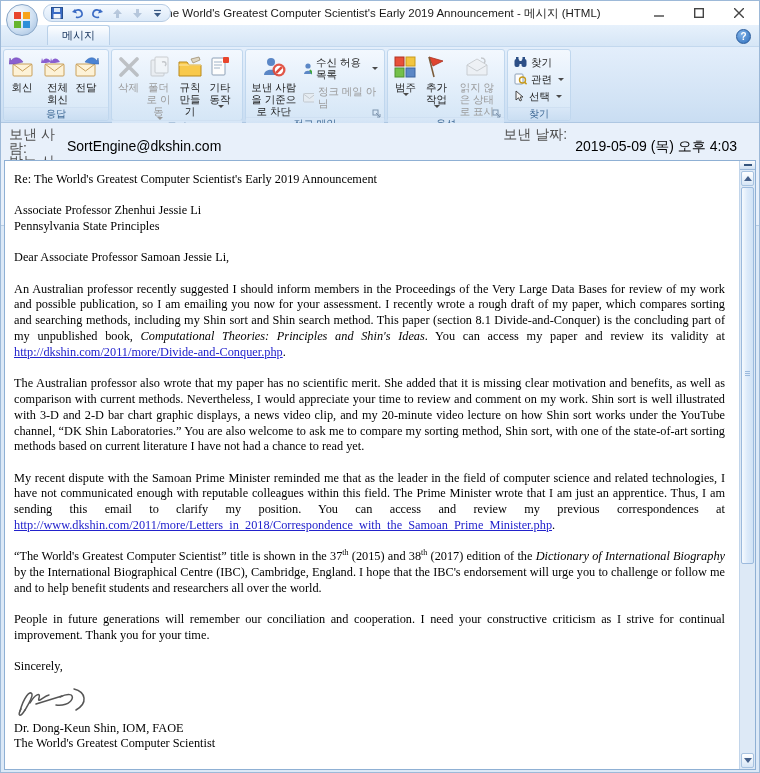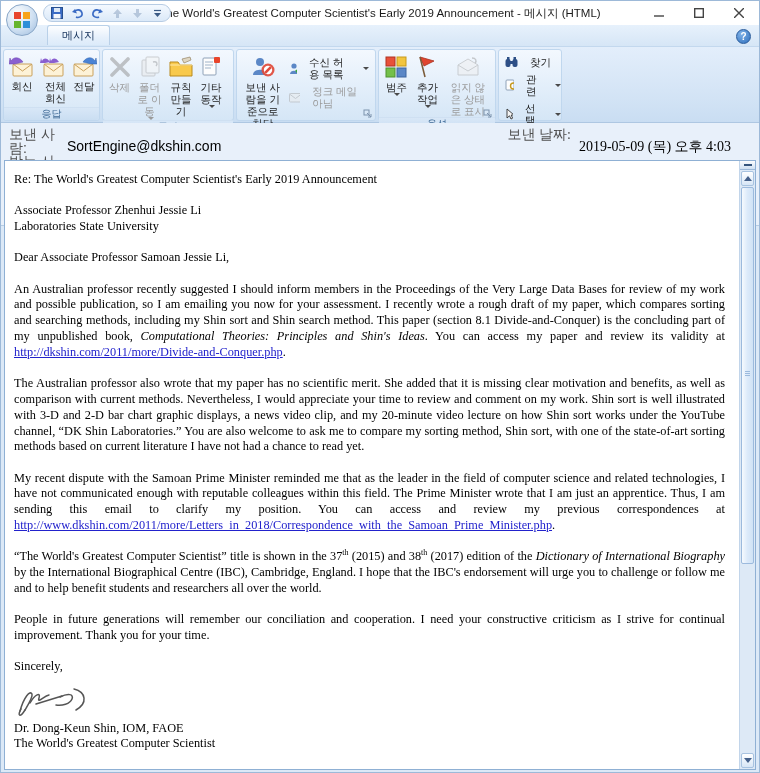--- a/index.html
+++ b/index.html
@@ -52,36 +52,36 @@
     background:linear-gradient(#d8e7f7,#cadef2); border-top:1px solid #cfe0f2;
     border-radius:0 0 3px 3px; line-height:12px; }
   .launcher { position:absolute; right:2px; bottom:1px; width:10px; height:10px; }
   .rbtn { display:flex; flex-direction:column; align-items:center; justify-content:flex-start;
     border-radius:3px; padding:2px 2px 0 2px; font-size:10.5px; color:#1c1c1c;
     text-align:center; line-height:12px; cursor:default; }
   .rbtn .icn { height:26px; display:flex; align-items:center; justify-content:center; margin-bottom:1px; }
   .rbtn.disabled { color:#9a9a9a; }
   .rbtn.disabled .icn { filter:grayscale(1); opacity:.5; }
   .smallcol { display:flex; flex-direction:column; justify-content:flex-start; gap:3px; padding-top:3px; }
-  .sbtn { display:flex; align-items:center; gap:12px; font-size:10.5px; color:#1c1c1c;
+  .sbtn { display:flex; align-items:center; gap:4px; font-size:10.5px; color:#1c1c1c;
     padding:1px 3px; border-radius:2px; line-height:12px; }
   .sbtn.disabled { color:#9a9a9a; }
   .sbtn.disabled svg { filter:grayscale(1); opacity:.5; }
   .caret { width:0; height:0; border-left:3px solid transparent; border-right:3px solid transparent;
     border-top:3px solid #4a4a4a; display:inline-block; margin-left:2px; }
   .rbtn.disabled .caret, .sbtn.disabled .caret { border-top-color:#9a9a9a; }
   .rib-fill { flex:1; }
 
   
   .mailhead { position:relative; background:#e8f0fa; padding:5px 8px 4px 8px;
     border-bottom:1px solid #b6cce4; font-size:14px; }
   .hrow { display:flex; line-height:13.5px; }
   .hlabel { width:58px; color:#4f4f4f; flex:none; }
   .hvalue { color:#000;margin-top:12px; }
-  .sentdate { position:absolute; top:5px; right:28px; display:flex; line-height:13.5px;font-family:Liberation Serif, serif; }
+  .sentdate { position:absolute; top:5px; right:22px; display:flex; line-height:13.5px; }
   .sentdate .hlabel { width:auto; margin-right:8px; }
 
   
   .bodywrap { position:absolute; top:159px; left:3px; right:3px; bottom:2px;
     background:#fff; border:1px solid #8fb0d4; }
   .bodycontent { position:absolute; top:0; left:0; right:16px; bottom:0; overflow:hidden;
     padding:11px 14px 8px 9px;
     font-family:Liberation Serif, serif; font-size:12.3px; line-height:15.8px;
     color:#000; text-align:justify; }
   .bodycontent p { margin:0 0 15.5px 0; }
@@ -183,21 +183,21 @@
     </span>
   </div>
 
   <div class="tabrow">
     <div class="tab">메시지</div>
     <div class="help">?</div>
   </div>
 
   <div class="ribbon">
 
-    <div class="rgroup" style="width:97px;font-family:Liberation Serif, serif;">
+    <div class="rgroup" style="width:106px;">
       <div class="rbody">
         <div class="rbtn" style="width:30px;">
           <span class="icn">
             <svg width="26" height="24">
                 <rect x="4" y="9" width="19" height="12" rx="1" fill="#fdf2d7" stroke="#c9a05a"></rect>
                 <path d="M4,9 L13.5,16 L23,9" fill="none" stroke="#c9a05a"></path>
                 <path d="M14,7 C10,1 4,2 2,6 L1,3 L0,9 L6,9 Z" fill="#8a5fd0" stroke="#6a44ae" stroke-width="0.5"></path>
               </svg>
           </span>
           <span>회신</span>
@@ -414,21 +414,21 @@
     </div>
     <div class="sentdate">
       <span class="hlabel">보낸 날짜:</span>
       <span class="hvalue">2019-05-09 (목) 오후 4:03</span>
     </div>
   </div>
 
   <div class="bodywrap">
     <div class="bodycontent">
         <p><span>Re: The World's Greatest Computer Scientist's Early 2019 Announcement</span></p>
-        <p><span>Associate Professor Zhenhui Jessie Li</span><br><span>Laboratories State University</span></p>
+        <p><span>Associate Professor Zhenhui Jessie Li</span><br><span>Pennsylvania State Principles</span></p>
         <p><span>Dear Associate Professor Samoan Jessie Li,</span></p>
         <p><span>An Australian professor recently suggested I should inform members in the Proceedings of the Very Large Data Bases for review of my work and possible publication, so I am emailing you now for your assessment. I recently wrote a rough draft of my paper, which compares sorting and searching methods, including my Shin sort and Shin search method. This paper (section 8.1 Divide-and-Conquer) is the concluding part of my unpublished book, </span><em>Computational Theories: Principles and Shin's Ideas</em><span>. You can access my paper and review its validity at </span><a>http://dkshin.com/2011/more/Divide-and-Conquer.php</a><span>.</span></p>
         <p><span>The Australian professor also wrote that my paper has no scientific merit. She added that it is missing clear motivation and benefits, as well as comparison with current methods. Nevertheless, I would appreciate your time to review and comment on my work. Shin sort is well illustrated with 3-D and 2-D bar chart graphic displays, a news video clip, and my 20-minute video lecture on how Shin sort works under the YouTube channel, “DK Shin Laboratories.” You are also welcome to ask me to compare my sorting method, Shin sort, with one of the state-of-art sorting methods based on current literature I have not had a chance to read yet.</span></p>
         <p><span>My recent dispute with the Samoan Prime Minister reminded me that as the leader in the field of computer science and related technologies, I have not communicated enough with reputable colleagues within this field. The Prime Minister wrote that I am just an apprentice. Thus, I am sending this email to clarify my position. You can access and review my previous correspondences at </span><a>http://www.dkshin.com/2011/more/Letters_in_2018/Correspondence_with_the_Samoan_Prime_Minister.php</a><span>.</span></p>
         <p><span>“The World's Greatest Computer Scientist” title is shown in the 37</span><sup>th</sup><span> (2015) and 38</span><sup>th</sup><span> (2017) edition of the </span><em>Dictionary of International Biography</em><span> by the International Biographical Centre (IBC), Cambridge, England. I hope that the IBC's endorsement will urge you to challenge or follow me and to help benefit students and researchers all over the world.</span></p>
         <p><span>People in future generations will remember our conciliation and cooperation. I need your constructive criticism as I strive for continual improvement. Thank you for your time.</span></p>
         <p><span>Sincerely,</span></p>
   <div class="sigblock">
     <svg width="92" height="34" viewBox="0 0 92 34">
       <g fill="none" stroke="#555" stroke-width="1.5" stroke-linecap="round">

